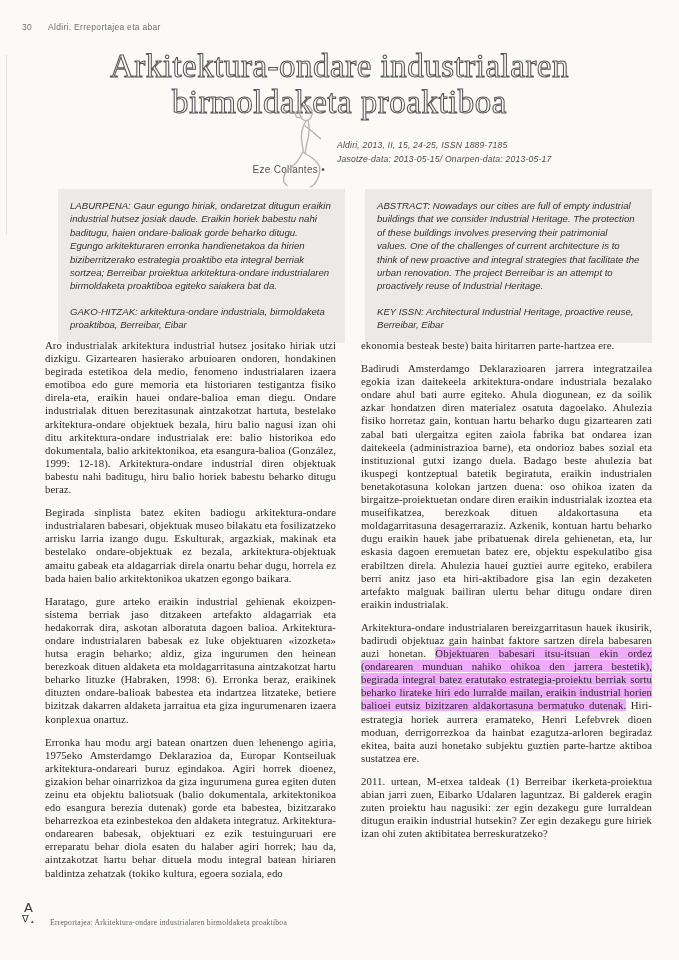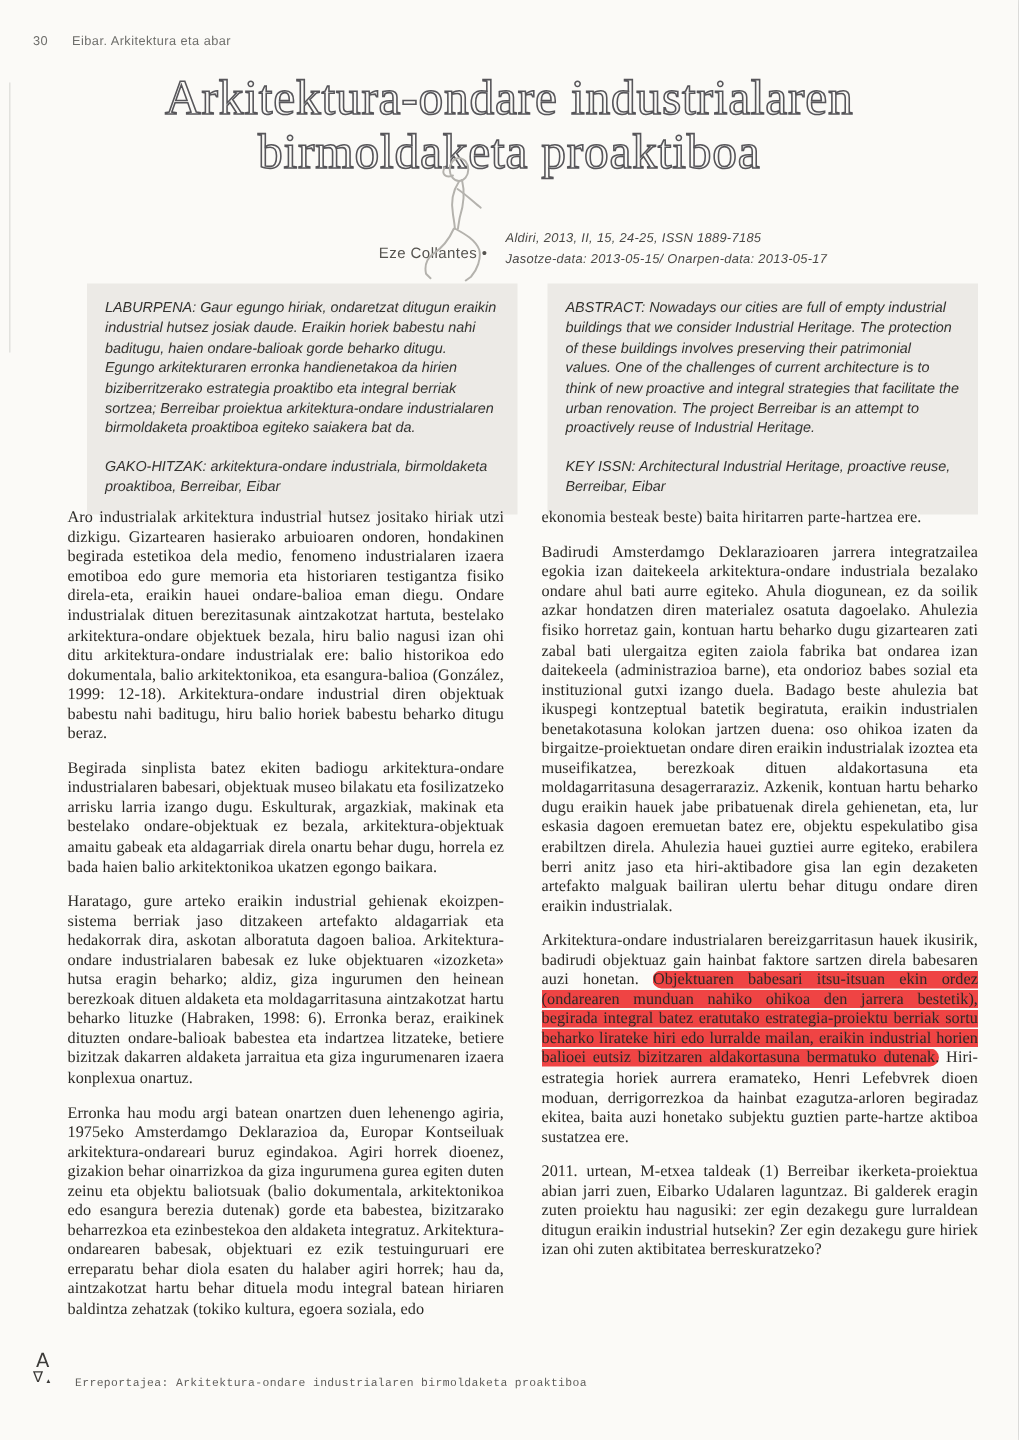--- a/index.html
+++ b/index.html
@@ -16,56 +16,56 @@
   
   .title-wrap{position:absolute;top:48px;left:0;right:0;text-align:center;
     font-family:Liberation Serif, serif;font-weight:400;
     font-size:33px;line-height:36px;letter-spacing:.5px;
     color:#4f4e4c;-webkit-text-fill-color:transparent;-webkit-text-stroke:1.05px #57565a;}
   
   .fig-zone{position:absolute;top:104px;left:0;right:0;height:86px;}
   .author{position:absolute;left:205px;top:60px;width:120px;text-align:right;
     font-family:"Liberation Sans",sans-serif;font-size:10px;color:#55534f;letter-spacing:.3px;}
   .figure-svg{position:absolute;left:272px;top:0;}
-  .citation{position:absolute;left:337px;top:47px;
+  .citation{position:absolute;left:337px;top:34px;
     font-family:"Liberation Sans",sans-serif;font-style:italic;
     font-size:8.6px;line-height:14px;color:#4a4946;letter-spacing:.2px;}
   
   .abs-row{position:absolute;top:189px;left:45px;right:27px;display:flex;gap:20px;align-items:flex-start;padding-left:13px;}
   .abs-box{flex:1;background:#eceae6;padding:10px 12px 11px 12px;
     font-family:"Liberation Sans",sans-serif;font-style:italic;
     font-size:9.6px;line-height:13.4px;color:#33322f;}
   .abs-box p{margin:0;}
   .abs-box p + p{margin-top:12px;}
   
   .body-row{position:absolute;top:339px;left:45px;right:27px;display:flex;gap:25px;}
   .col{flex:1;font-size:10.8px;line-height:13.1px;text-align:justify;letter-spacing:.05px;}
   .col p{margin:0 0 10px 0;}
-  .hl{background:#ef4444;border-radius:31px;}
+  .hl{background:#f0abfc;}
   .sec-heading{font-family:"Liberation Sans",sans-serif;font-weight:700;
     font-size:10.5px;color:#1f1e1c;margin:14px 0 10px 0;letter-spacing:.2px;}
   
   .footer{position:absolute;left:22px;top:901px;display:flex;align-items:flex-end;gap:10px;}
   .logo{position:relative;width:18px;height:32px;color:#3c3b39;
     font-family:"DejaVu Sans",sans-serif;}
   .logo .glyph-a{position:absolute;left:2px;top:0;font-size:13px;line-height:13px;}
   .logo .glyph-nabla{position:absolute;left:0;top:13px;font-size:10px;line-height:10px;}
   .logo .glyph-tri{position:absolute;left:9px;top:18px;font-size:5px;line-height:5px;}
-  .footer-text{font-family:Liberation Mono, monospace;font-size:7.6px;color:#5f5e5b;
+  .footer-text{font-family:Liberation Serif, serif;font-size:7.6px;color:#5f5e5b;
     letter-spacing:.25px;padding-bottom:6px;}
 </style>
 </head>
 <body>
 
 <div class="page">
   <div class="scan-line"></div>
 
   <div class="header">
     <span>30</span>
-    <span>Eibar. Arkitektura eta abar</span>
+    <span>Aldiri. Erreportajea eta abar</span>
   </div>
 
   <div class="title-wrap">
     <div>Arkitektura-ondare industrialaren</div>
     <div>birmoldaketa proaktiboa</div>
   </div>
 
   <div class="fig-zone">
     <span class="author">Eze Collantes •</span>
     <svg class="figure-svg" width="64" height="86" viewBox="0 0 64 86" fill="none" stroke="#b4b2ad" stroke-width="1.3" stroke-linecap="round" stroke-linejoin="round">

